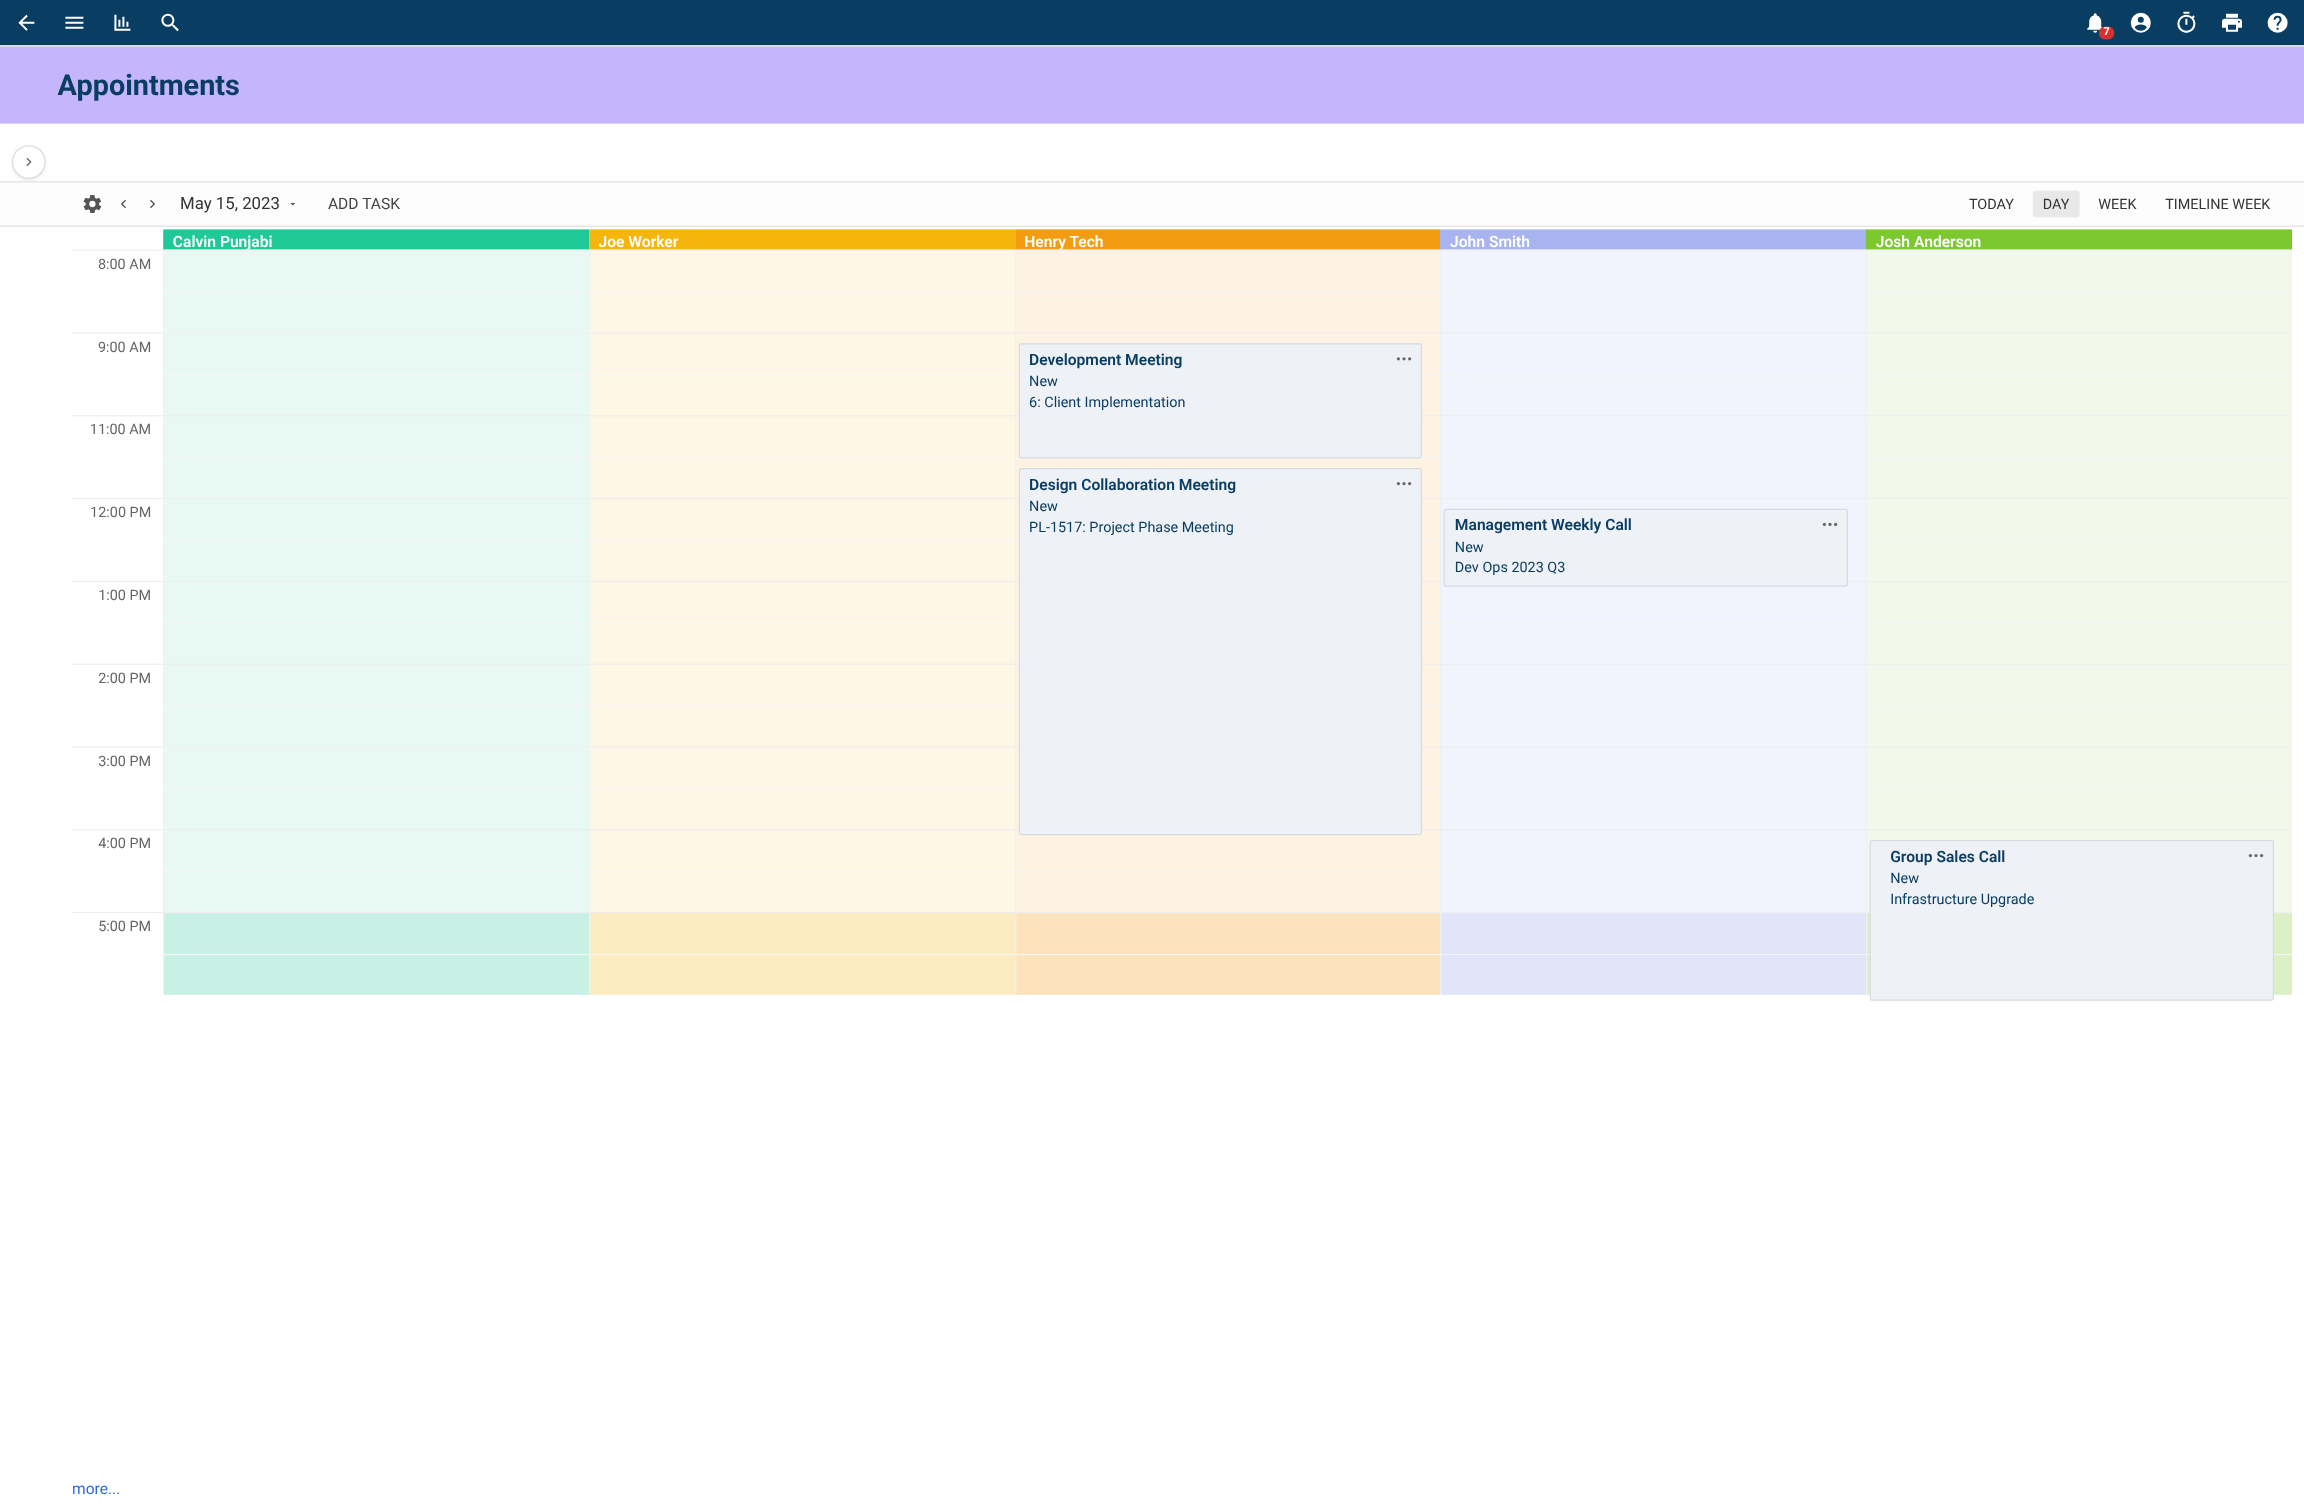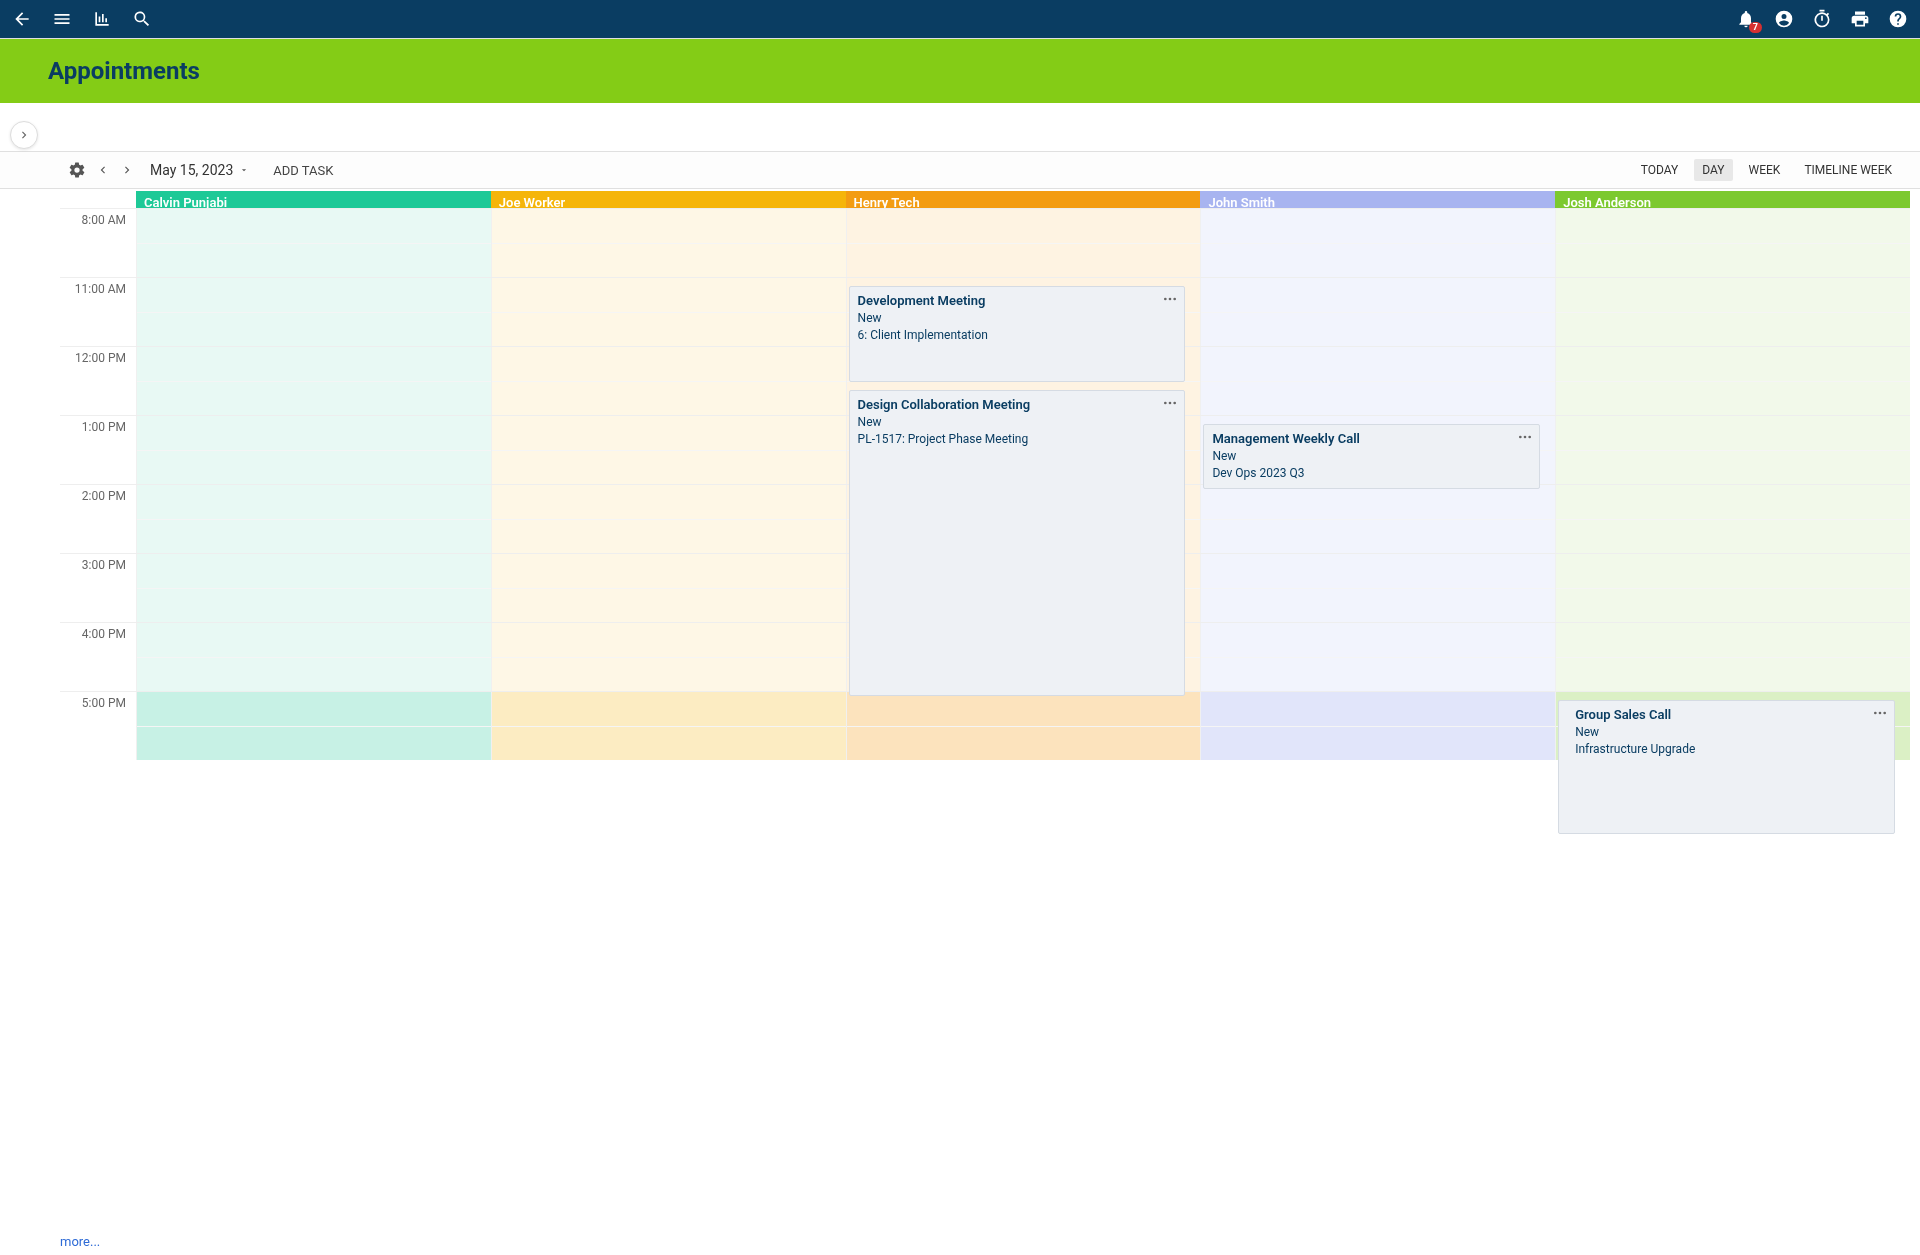--- a/index.html
+++ b/index.html
@@ -6,21 +6,21 @@
 body { font-family: -apple-system, BlinkMacSystemFont, "Segoe UI", Roboto, Arial, sans-serif; font-size: 13px; background: #f8f8f8; overflow: hidden; }
 
 .topbar { background: #0a3d62; height: 38px; display: flex; align-items: center; padding: 0 10px; }
 .topbar-left { display: flex; align-items: center; gap: 16px; }
 .topbar-right { margin-left: auto; display: flex; align-items: center; gap: 14px; }
 .topbar svg { width: 20px; height: 20px; fill: #fff; cursor: pointer; }
 .topbar .icon-btn { display: flex; align-items: center; justify-content: center; width: 24px; height: 24px; position: relative; }
 .notif-badge { position: absolute; bottom: -2px; right: -4px; background: #d63031; color: #fff; font-size: 9px; font-weight: bold; border-radius: 8px; padding: 1px 4px; line-height: 1; }
 
 .page-wrap { position: absolute; top: 38px; left: 0; right: 0; bottom: 0; background: #fff; border-top: 1px solid #e0e0e0; }
-.page-header { padding: 18px 0 18px 48px; background: #84cc16; }
+.page-header { padding: 18px 0 18px 48px; background: #c4b5fd; }
 .page-title { font-size: 24px; font-weight: 700; color: #0a3d62; }
 
 .expand-tab { position: absolute; left: 10px; top: 82px; width: 28px; height: 28px; border: 1px solid #ddd; border-radius: 50%; background: #fff; display: flex; align-items: center; justify-content: center; cursor: pointer; box-shadow: 0 1px 3px rgba(0,0,0,0.1); z-index: 10; }
 .expand-tab svg { width: 14px; height: 14px; fill: #666; }
 
 .controls { display: flex; align-items: center; padding: 6px 20px 6px 68px; border-top: 1px solid #e0e0e0; border-bottom: 1px solid #e0e0e0; background: #fdfdfd; }
 .controls-left { display: flex; align-items: center; gap: 10px; }
 .controls-right { margin-left: auto; display: flex; align-items: center; gap: 8px; }
 .ctrl-icon { width: 18px; height: 18px; fill: #555; cursor: pointer; }
 .nav-arrow { width: 14px; height: 14px; fill: #555; cursor: pointer; }
@@ -179,20 +179,28 @@
       <div class="grid" id="grid">
           <div class="time-row">
             <div class="time-label">8:00 AM</div>
             <div class="slot c0"></div>
             <div class="slot c1"></div>
             <div class="slot c2"></div>
             <div class="slot c3"></div>
             <div class="slot c4"></div>
           </div>
           <div class="time-row">
+            <div class="time-label">9:00 AM</div>
+            <div class="slot c0"></div>
+            <div class="slot c1"></div>
+            <div class="slot c2"></div>
+            <div class="slot c3"></div>
+            <div class="slot c4"></div>
+          </div>
+          <div class="time-row">
             <div class="time-label">11:00 AM</div>
             <div class="slot c0"></div>
             <div class="slot c1"></div>
             <div class="slot c2"></div>
             <div class="slot c3"></div>
             <div class="slot c4"></div>
           </div>
           <div class="time-row">
             <div class="time-label">12:00 PM</div>
             <div class="slot c0"></div>

